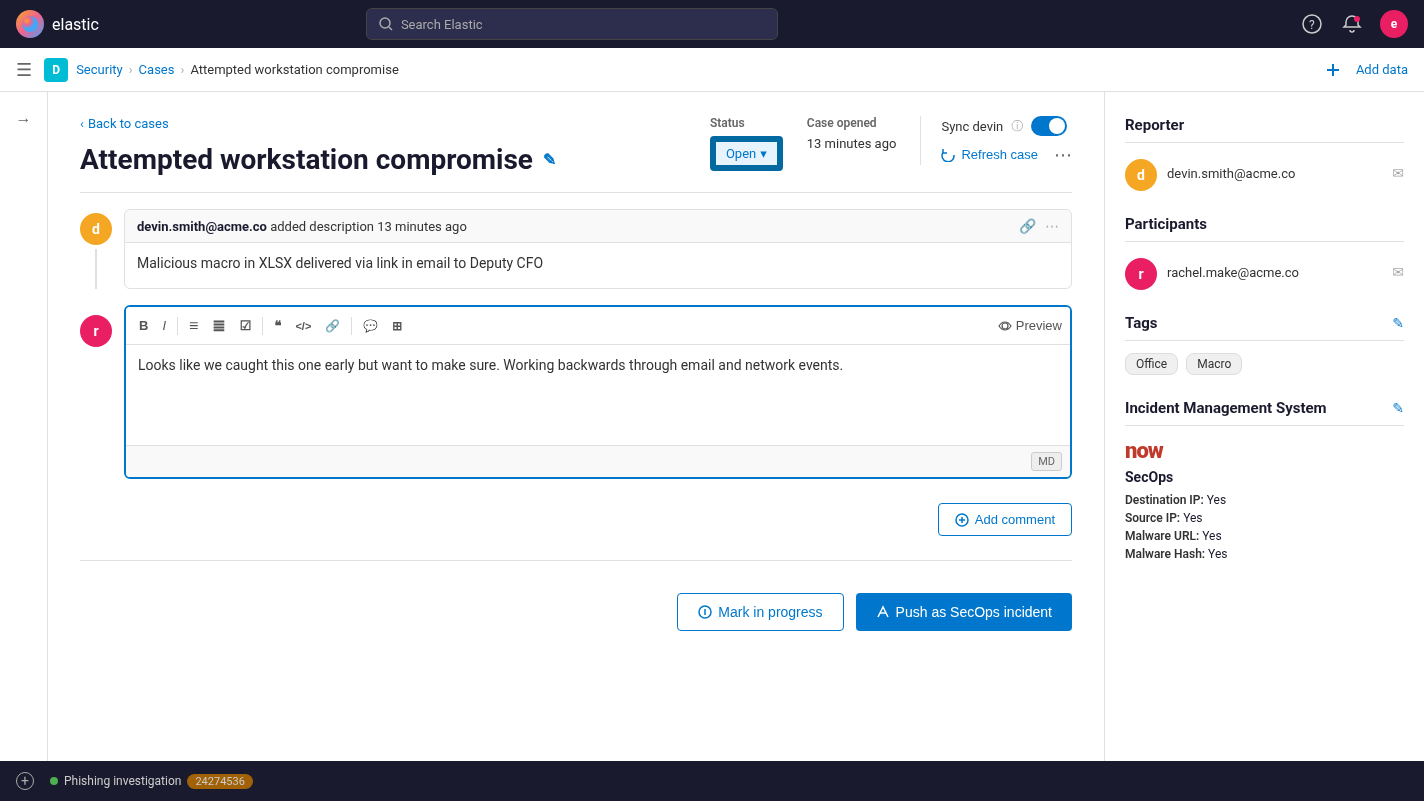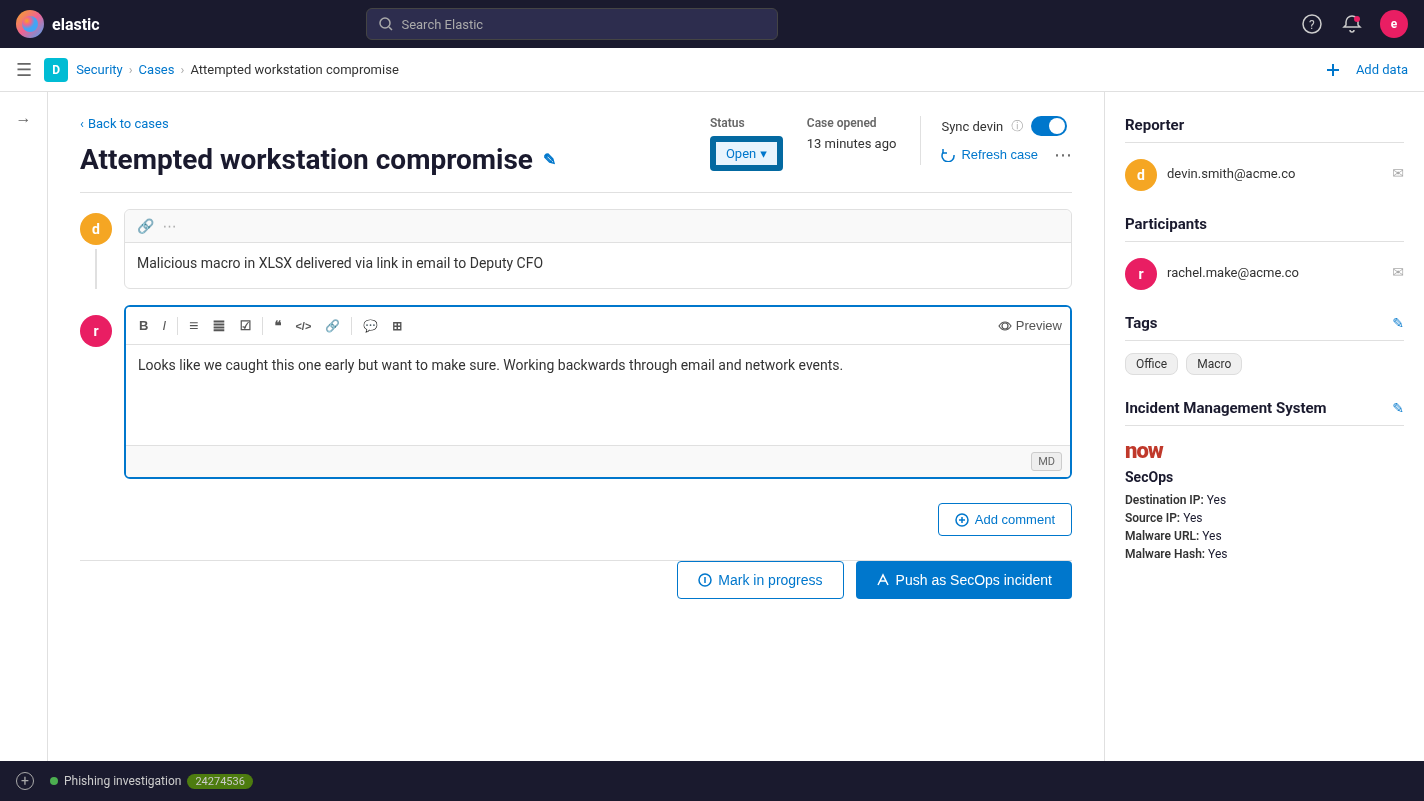--- a/index.html
+++ b/index.html
@@ -7,21 +7,21 @@
 
     
     .topnav {
       background: #1a1a2e;
       height: 48px;
       display: flex;
       align-items: center;
       padding: 0 16px;
       gap: 12px;
     }
-    .topnav-logo { display: flex; align-items: center; gap: 8px; color: #fff; font-weight: 700; font-size: 16px; }
+    .topnav-logo { display: flex; align-items: center; gap: 8px; color: #fff; font-weight: 400; font-size: 16px; }
     .logo-circle { width: 28px; height: 28px; border-radius: 50%; background: linear-gradient(135deg, #f5a623, #f06292, #42a5f5); display: flex; align-items: center; justify-content: center; font-size: 12px; }
     .topnav-search {
       flex: 1;
       max-width: 412px;
       margin: 0 auto;
       background: #2d2d4e;
       border: 1px solid #444;
       border-radius: 6px;
       height: 32px;
       display: flex;
@@ -97,21 +97,21 @@
     .toolbar-btn { background: none; border: none; cursor: pointer; color: #555; padding: 3px 5px; border-radius: 3px; font-size: 13px; font-weight: 700; }
     .toolbar-sep { width: 1px; height: 18px; background: #ddd; margin: 0 2px; }
     .editor-preview-btn { margin-left: auto; display: flex; align-items: center; gap: 4px; color: #555; font-size: 13px; cursor: pointer; background: none; border: none; }
     .editor-body { min-height: 100px; padding: 12px; font-size: 14px; color: #333; outline: none; position: relative; }
     .editor-footer { display: flex; justify-content: flex-end; padding: 6px 8px; border-top: 1px solid #e0e0e0; background: #f9f9f9; }
     .md-badge { background: #eee; border: 1px solid #ccc; border-radius: 3px; padding: 2px 6px; font-size: 11px; color: #666; }
 
     .add-comment-btn { margin-left: auto; display: flex; align-items: center; gap: 6px; color: #0077cc; border: 1px solid #0077cc; background: #fff; border-radius: 4px; padding: 8px 16px; font-size: 13px; cursor: pointer; }
 
     
-    .action-row { display: flex; justify-content: flex-end; gap: 12px; margin-top: 24px; padding-top: 0; border-top: 1px solid #e0e0e0; }
+    .action-row { display: flex; justify-content: flex-end; gap: 12px; margin-top: 24px; padding-top: 32px; border-top: 1px solid #e0e0e0; }
     .btn-secondary { background: #fff; border: 1px solid #0077cc; color: #0077cc; border-radius: 4px; padding: 10px 20px; font-size: 14px; cursor: pointer; display: flex; align-items: center; gap: 6px; }
     .btn-primary { background: #0077cc; border: none; color: #fff; border-radius: 4px; padding: 10px 20px; font-size: 14px; cursor: pointer; display: flex; align-items: center; gap: 6px; }
 
     
     .right-panel { width: 320px; border-left: 1px solid #e0e0e0; padding: 24px 20px; overflow-y: auto; flex-shrink: 0; }
     .panel-section { margin-bottom: 24px; }
     .panel-section-header { display: flex; align-items: center; justify-content: space-between; margin-bottom: 12px; border-bottom: 1px solid #e0e0e0; padding-bottom: 8px; }
     .panel-section-title { font-size: 15px; font-weight: 700; color: #1a1a2e; }
     .panel-edit-icon { color: #0077cc; cursor: pointer; font-size: 14px; }
     .person-row { display: flex; align-items: center; gap: 10px; }
@@ -125,21 +125,21 @@
     .now-logo { font-size: 22px; font-weight: 900; color: #c0392b; letter-spacing: -1px; margin-bottom: 6px; }
     .secops-title { font-size: 14px; font-weight: 700; color: #1a1a2e; margin-bottom: 8px; }
     .ims-field { font-size: 12px; color: #333; margin-bottom: 4px; }
     .ims-field strong { font-weight: 600; }
     .ims-yes { color: #1a1a2e; }
 
     
     .statusbar { height: 40px; background: #1a1a2e; display: flex; align-items: center; padding: 0 16px; gap: 16px; position: fixed; bottom: 0; width: 100%; }
     .statusbar-item { display: flex; align-items: center; gap: 6px; color: #ccc; font-size: 12px; cursor: pointer; }
     .status-dot { width: 8px; height: 8px; border-radius: 50%; background: #4caf50; }
-    .statusbar-badge { background: #4d7c0f; color: #ccc; border-radius: 10px; padding: 1px 8px; font-size: 11px; }
+    .statusbar-badge { background: #a16207; color: #ccc; border-radius: 10px; padding: 1px 8px; font-size: 11px; }
     .status-plus { width: 18px; height: 18px; border-radius: 50%; border: 1px solid #aaa; color: #aaa; display: flex; align-items: center; justify-content: center; font-size: 14px; cursor: pointer; }
 
     .case-meta-right { display: flex; gap: 24px; align-items: flex-start; margin-left: auto; }
   </style>
 </head>
 <body>
 
 <nav class="topnav">
   <div class="topnav-logo">
     <div class="logo-circle">
@@ -255,20 +255,25 @@
 
     <div class="comments-area">
 
       <div class="comment-row">
         <div style="display:flex; flex-direction:column; align-items:center;">
           <div class="avatar avatar-d">d</div>
           <div style="width:2px; flex:1; background:#e0e0e0; min-height:40px; margin-top:4px;"></div>
         </div>
         <div class="comment-content" style="flex:1;">
           <div class="comment-header">
+            <span class="comment-author">
+              <strong>devin.smith@acme.co</strong>
+              <span> added description </span>
+              <span>13 minutes ago</span>
+            </span>
             <div class="comment-actions">
               <span>🔗</span>
               <span>⋯</span>
             </div>
           </div>
           <div class="comment-body">Malicious macro in XLSX delivered via link in email to Deputy CFO</div>
         </div>
       </div>
 
       <div class="comment-row">

